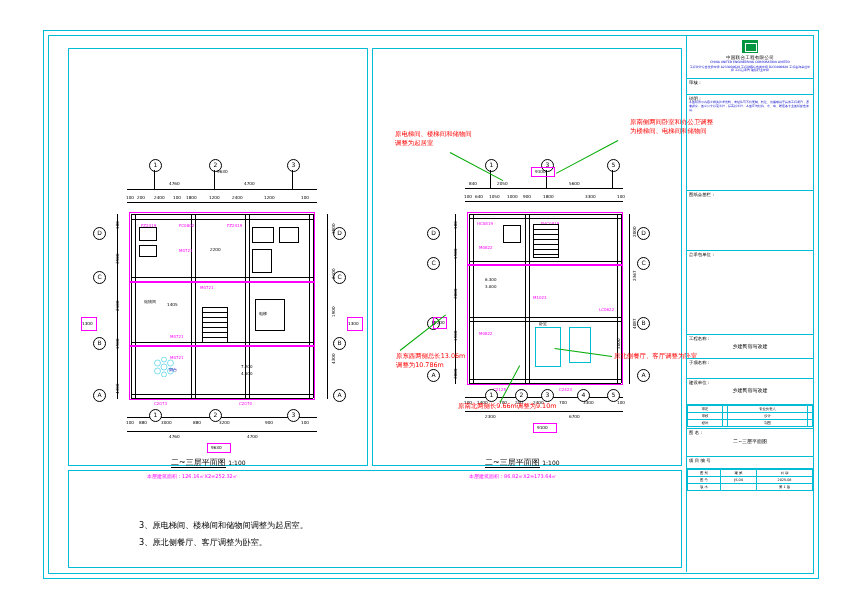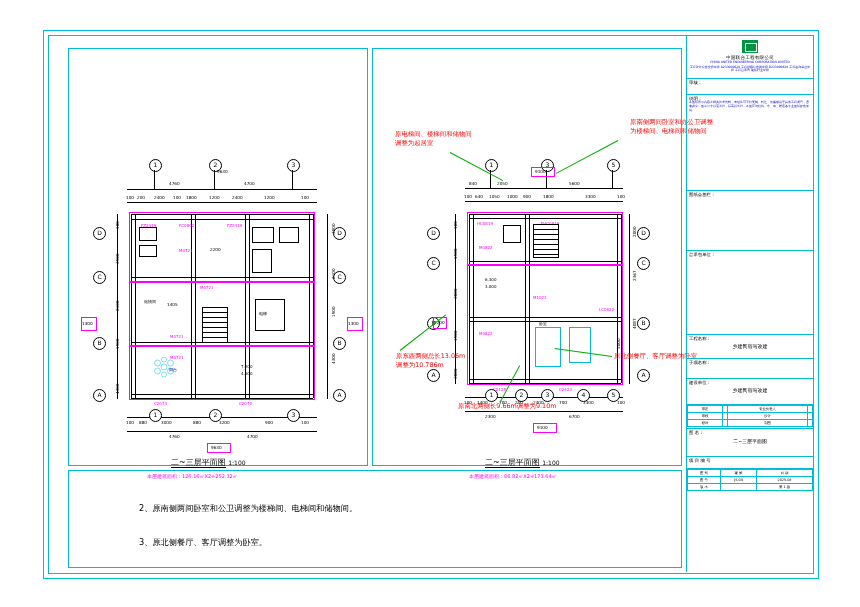--- a/index.html
+++ b/index.html
@@ -325,21 +325,21 @@
   <div class="cl-line" style="left:612px;top:356px;width:58px;transform:rotate(188deg);"></div>
 
   <div class="callout" style="left:396px;top:352px;width:110px;white-space:pre-line;">原东西两侧总长13.06m
 调整为10.786m</div>
   <div class="cl-line" style="left:400px;top:350px;width:58px;transform:rotate(-38deg);"></div>
 
   <div class="callout" style="left:458px;top:402px;width:150px;">原南北两侧长9.66m调整为9.10m</div>
   <div class="cl-line" style="left:500px;top:402px;width:42px;transform:rotate(-62deg);"></div>
 
   <div class="panel notes-box">
-    <div class="note-txt" style="left:70px;top:29px;">2、原南侧两间卧室和公卫调整为楼梯间、电梯间和储物间。</div>
+    <div class="note-txt" style="left:70px;top:46px;">3、原电梯间、楼梯间和储物间调整为起居室。</div>
     <div class="note-txt" style="left:70px;top:63px;">3、原北侧餐厅、客厅调整为卧室。</div>
   </div>
 
   <div class="title-block">
     <div class="tb-row tb-logo">
       <div class="logo-box"></div>
       <div class="co-name">中国联合工程有限公司</div>
       <div class="co-sub">CHINA UNITED ENGINEERING CORPORATION LIMITED</div>
       <div class="co-sub">工程设计综合资质甲级 A233000620 工程勘察综合类甲级 B233000620 工程咨询单位甲级 工程总承包 建筑行业甲级</div>
     </div>

